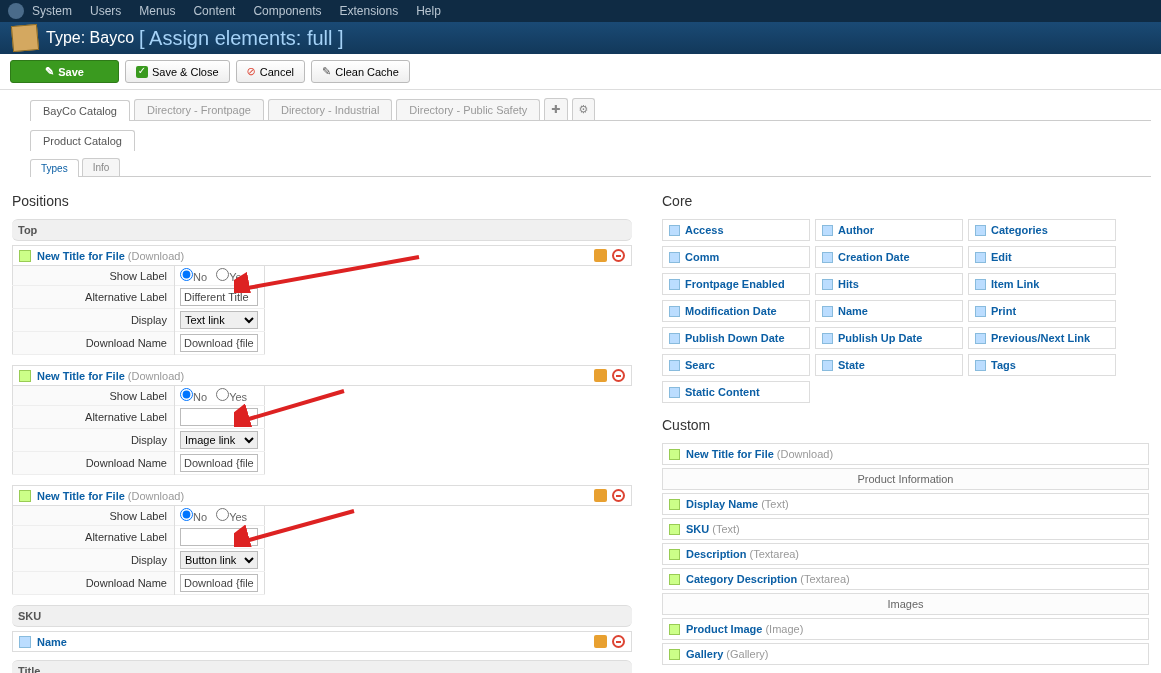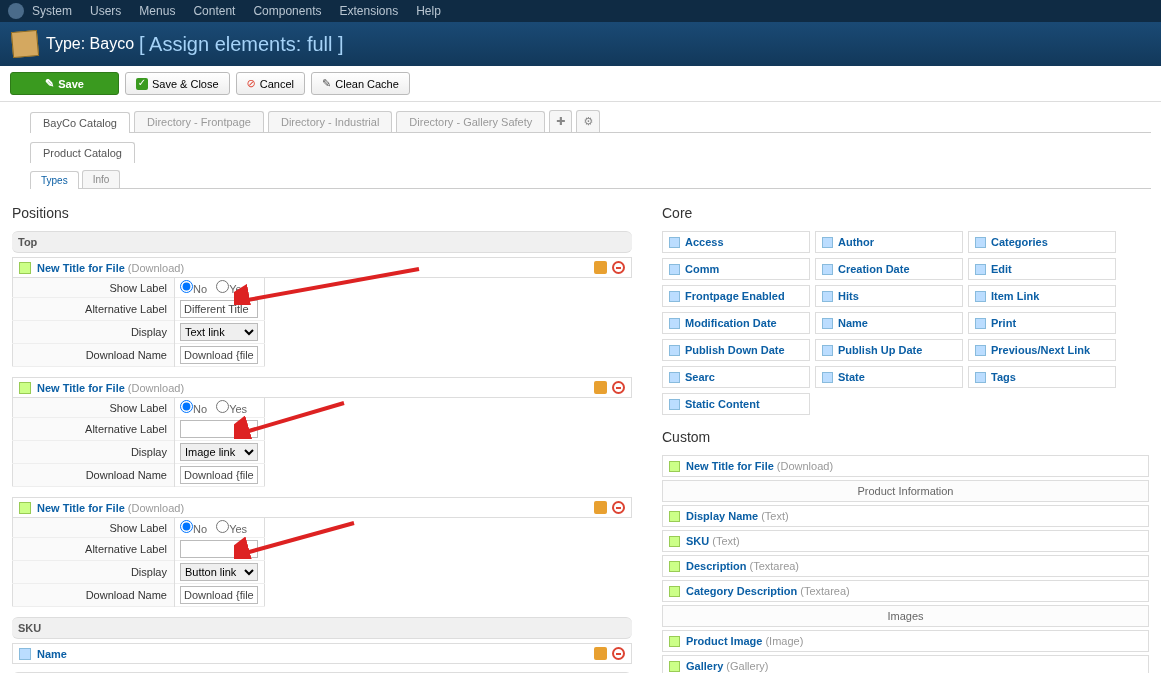--- a/index.html
+++ b/index.html
@@ -4,21 +4,21 @@
 <style>
 * { margin:0; padding:0; box-sizing:border-box; font-family:Arial,Helvetica,sans-serif; }
 body { font-size:12px; color:#333; background:#fff; width:1161px; }
 
 
 .adminbar { background:#0f2b44; color:#b8c5d1; height:22px; display:flex; align-items:center; padding:0 8px; font-size:12px; }
 .adminbar .joomla { width:16px; height:16px; margin-right:8px; background:#4a6b8a; border-radius:50%; }
 .adminbar a { color:#b8c5d1; text-decoration:none; margin-right:18px; }
 
 
-.header { background:linear-gradient(#1a4a75,#12385a); height:44px; display:flex; align-items:center; padding:0 12px; }
+.header { background:linear-gradient(#1a4a75,#12385a); height:32px; display:flex; align-items:center; padding:0 12px; }
 .header .box { width:26px; height:26px; background:#d4a860; margin-right:8px; border:1px solid #8a6820; transform:rotate(-5deg); }
 .header .title { color:#fff; font-size:16px; margin-right:5px; }
 .header .sub { color:#a5d2f7; font-size:20px; }
 
 
 .toolbar { background:#fff; border-bottom:1px solid #ddd; padding:6px 10px; display:flex; gap:6px; }
 .btn { border:1px solid #bbb; background:linear-gradient(#fff,#eee); border-radius:3px; padding:3px 10px; font-size:11px; cursor:pointer; display:inline-flex; align-items:center; gap:4px; }
 .btn.green { background:#3a9a1f; border-color:#2e7a18; color:#fff; font-weight:bold; padding:4px 34px; }
 .ico { width:12px; height:12px; display:inline-block; }
 .ico.check { background:#3a9a1f; border-radius:2px; }
@@ -112,21 +112,21 @@
       <span style="color:#555">✎</span> 
       <span>Clean Cache</span>
     </button>
 </div>
 
 <div class="tabs">
   <div class="tabrow">
     <div class="tab active">BayCo Catalog</div>
     <div class="tab">Directory - Frontpage</div>
     <div class="tab">Directory - Industrial</div>
-    <div class="tab">Directory - Gallery Safety</div>
+    <div class="tab">Directory - Public Safety</div>
     <div class="tab square">✚</div>
     <div class="tab square">⚙</div>
   </div>
   <div class="tabrow" style="margin-top:8px;border-bottom:none">
     <div class="tab active">Product Catalog</div>
   </div>
   <div class="subtabrow">
     <div class="subtab active">Types</div>
     <div class="subtab">Info</div>
   </div>

